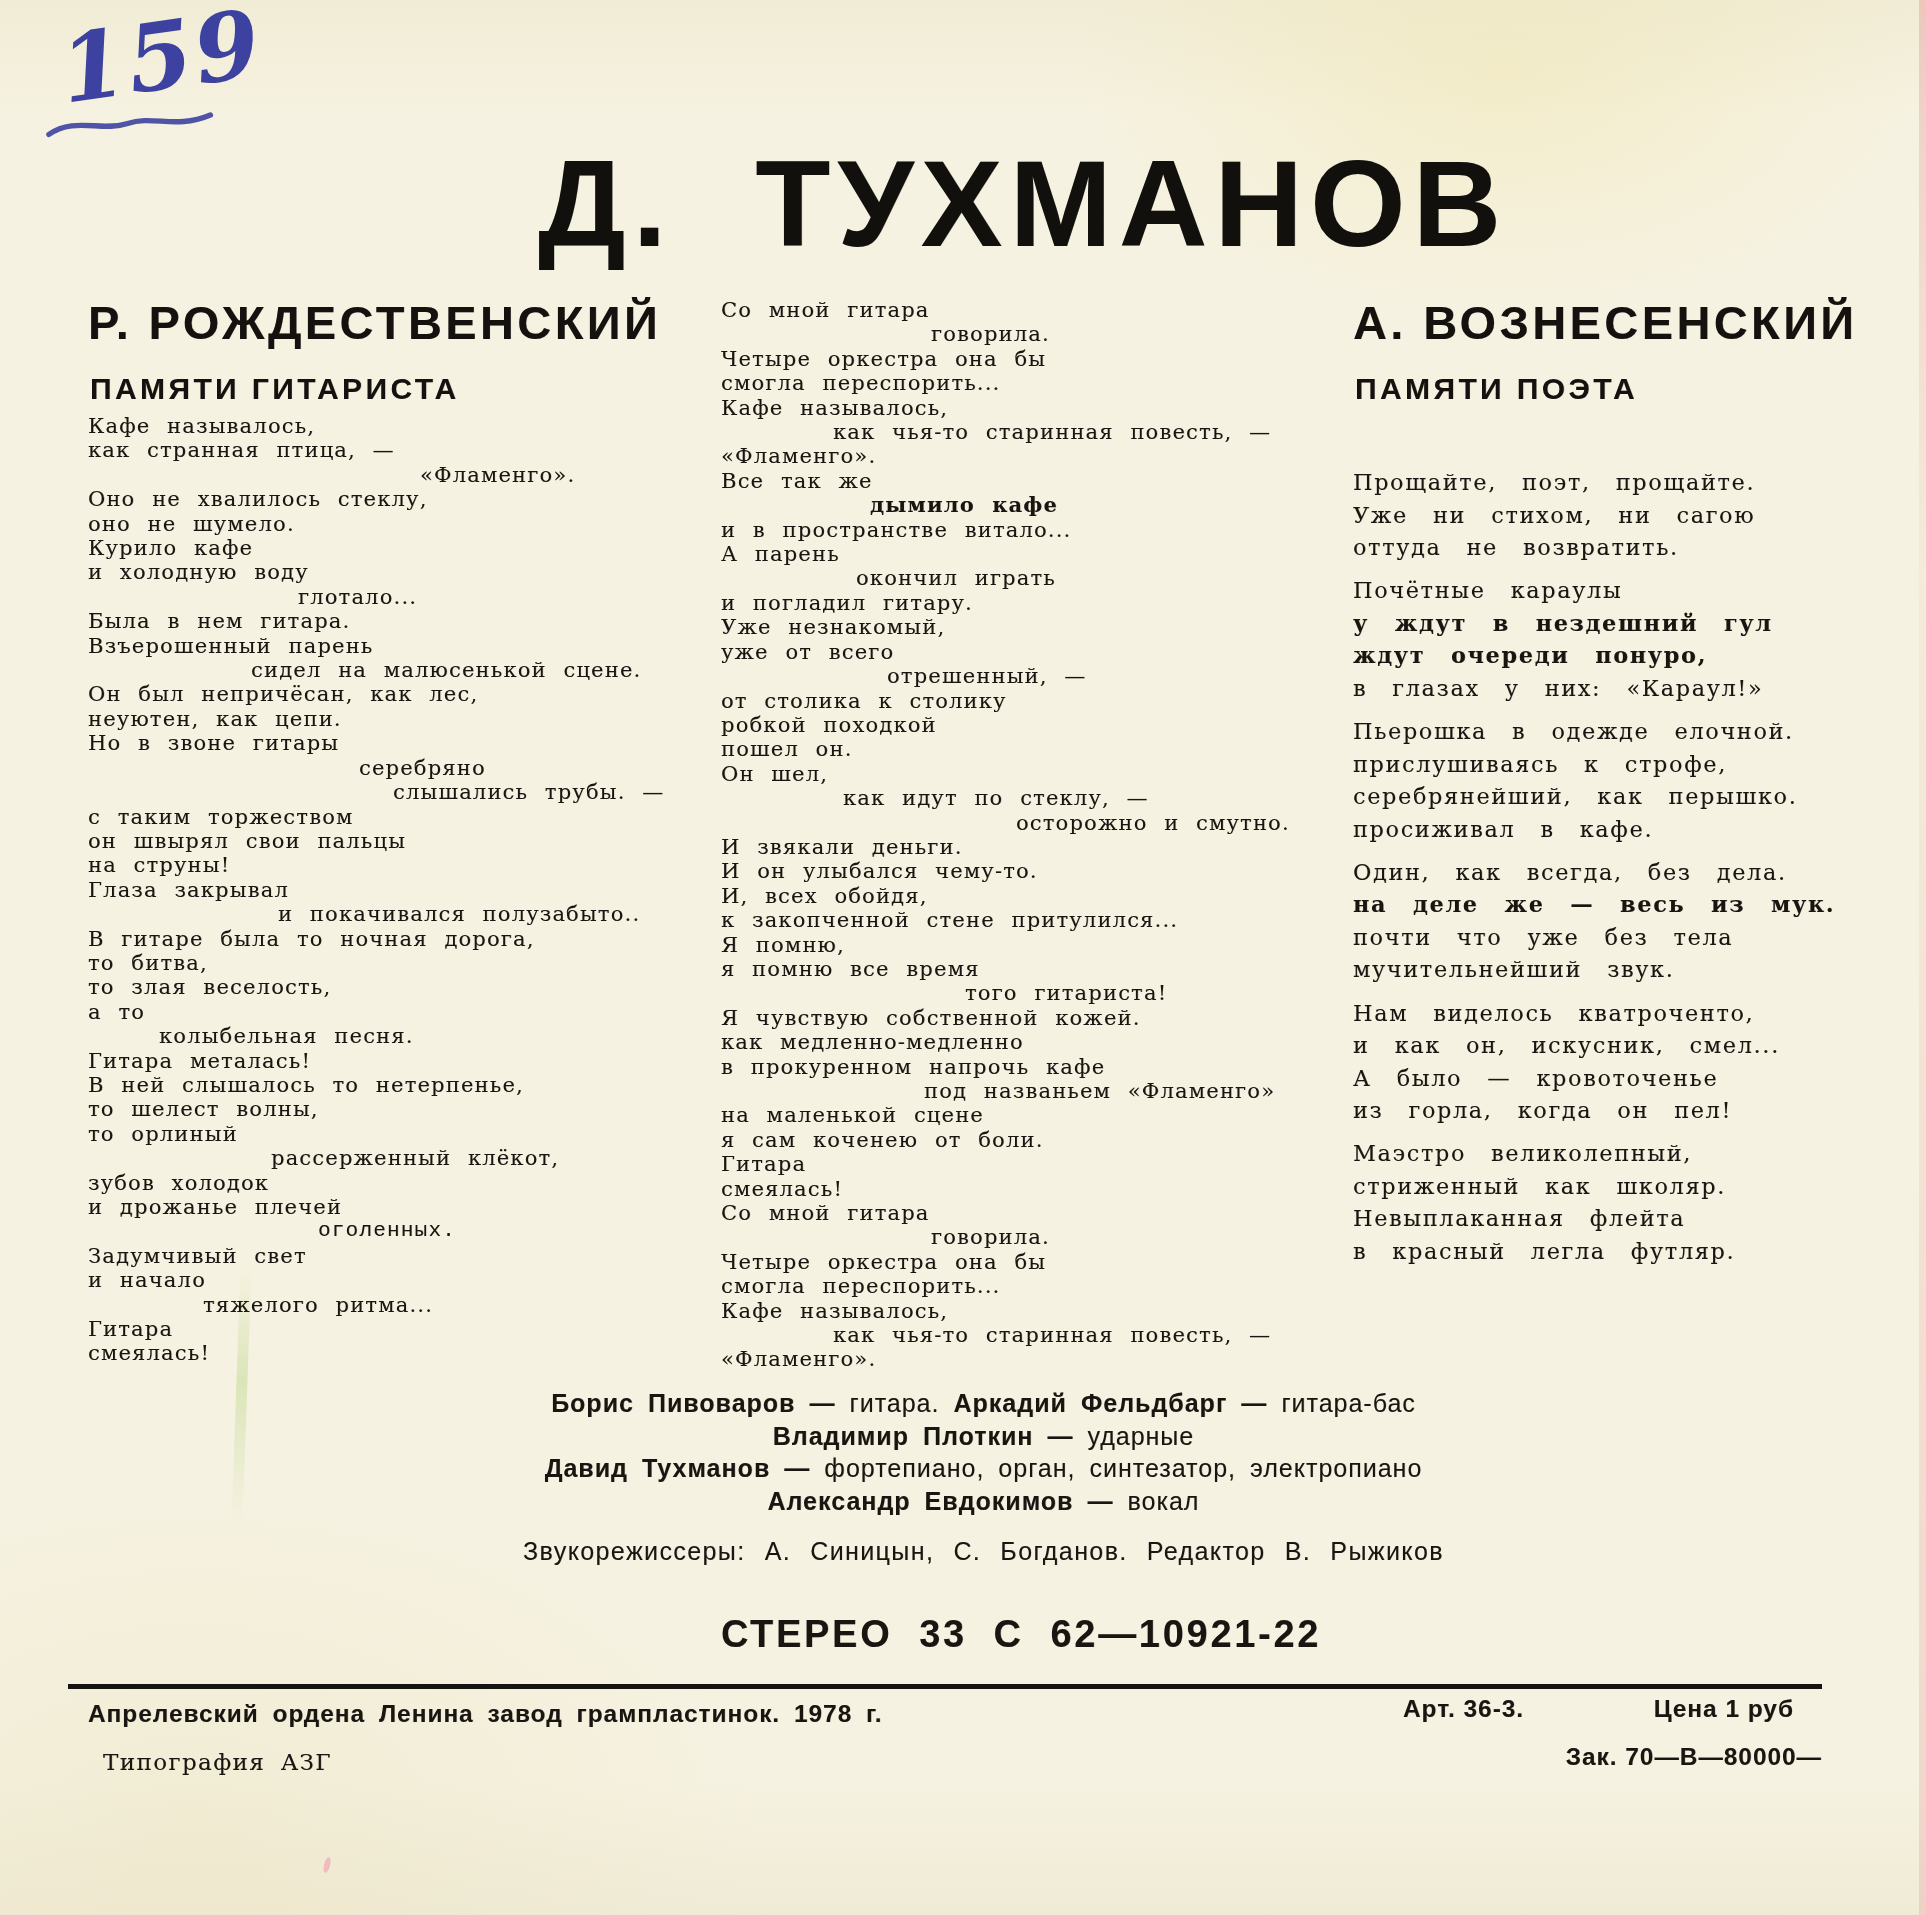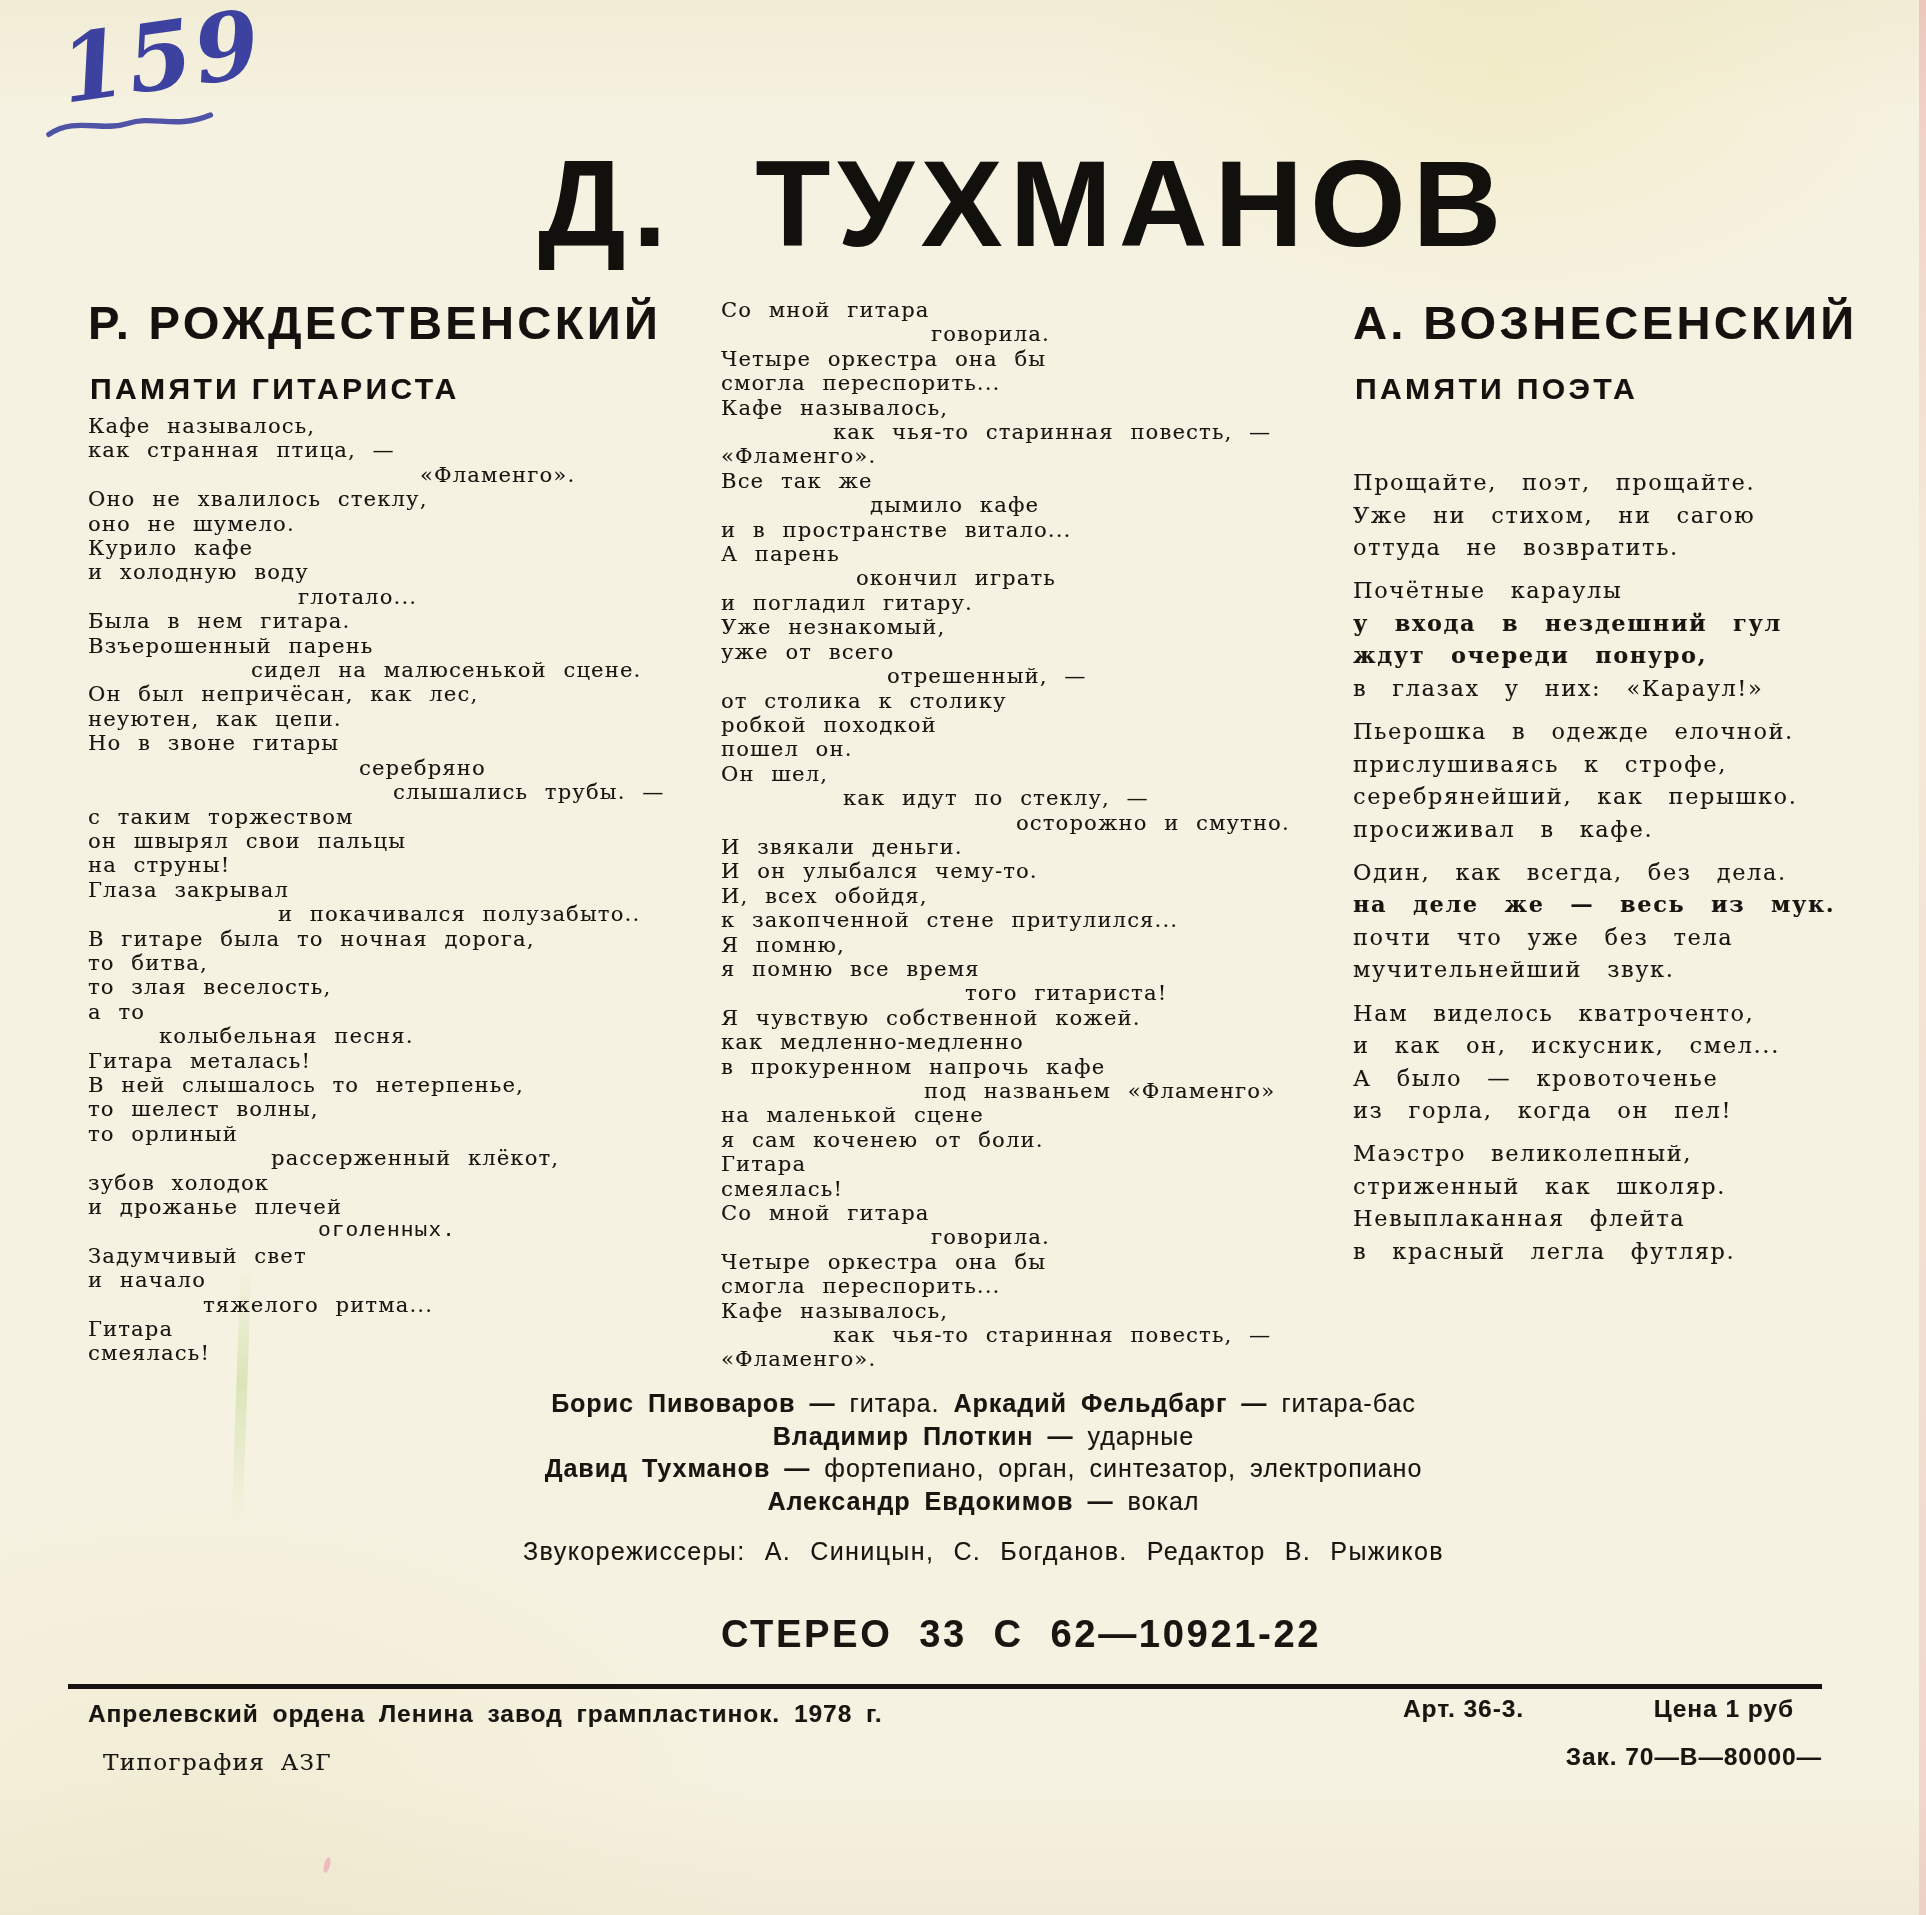--- a/index.html
+++ b/index.html
@@ -141,21 +141,21 @@
 
   <div class="poem poem-mid ink" id="mid-poem">
       <div class="pline">Со мной гитара</div>
       <div class="pline" style="padding-left: 210px;">говорила.</div>
       <div class="pline">Четыре оркестра она бы</div>
       <div class="pline">смогла переспорить...</div>
       <div class="pline">Кафе называлось,</div>
       <div class="pline" style="padding-left: 112px;">как чья-то старинная повесть, —</div>
       <div class="pline">«Фламенго».</div>
       <div class="pline">Все так же</div>
-      <div class="pline" style="padding-left: 149px;">дымило кафе</div>
+      <div class="pline" style="padding-left: 149px; font-weight: bold;">дымило кафе</div>
       <div class="pline">и в пространстве витало...</div>
       <div class="pline">А парень</div>
       <div class="pline" style="padding-left: 135px;">окончил играть</div>
       <div class="pline">и погладил гитару.</div>
       <div class="pline">Уже незнакомый,</div>
       <div class="pline">уже от всего</div>
       <div class="pline" style="padding-left: 166px;">отрешенный, —</div>
       <div class="pline">от столика к столику</div>
       <div class="pline">робкой походкой</div>
       <div class="pline">пошел он.</div>
@@ -189,21 +189,21 @@
   <div class="author author-right ink">А. ВОЗНЕСЕНСКИЙ</div>
   <div class="poem-title poem-title-right ink">ПАМЯТИ ПОЭТА</div>
   <div class="poem poem-right ink" id="right-poem">
       <div class="stanza">
         <div class="pline">Прощайте, поэт, прощайте.</div>
         <div class="pline">Уже ни стихом, ни сагою</div>
         <div class="pline">оттуда не возвратить.</div>
       </div>
       <div class="stanza">
         <div class="pline">Почётные караулы</div>
-        <div class="pline bold">у входа в нездешний гул</div>
+        <div class="pline bold">у ждут в нездешний гул</div>
         <div class="pline bold">ждут очереди понуро,</div>
         <div class="pline">в глазах у них: «Караул!»</div>
       </div>
       <div class="stanza">
         <div class="pline">Пьерошка в одежде елочной.</div>
         <div class="pline">прислушиваясь к строфе,</div>
         <div class="pline">серебрянейший, как перышко.</div>
         <div class="pline">просиживал в кафе.</div>
       </div>
       <div class="stanza">

